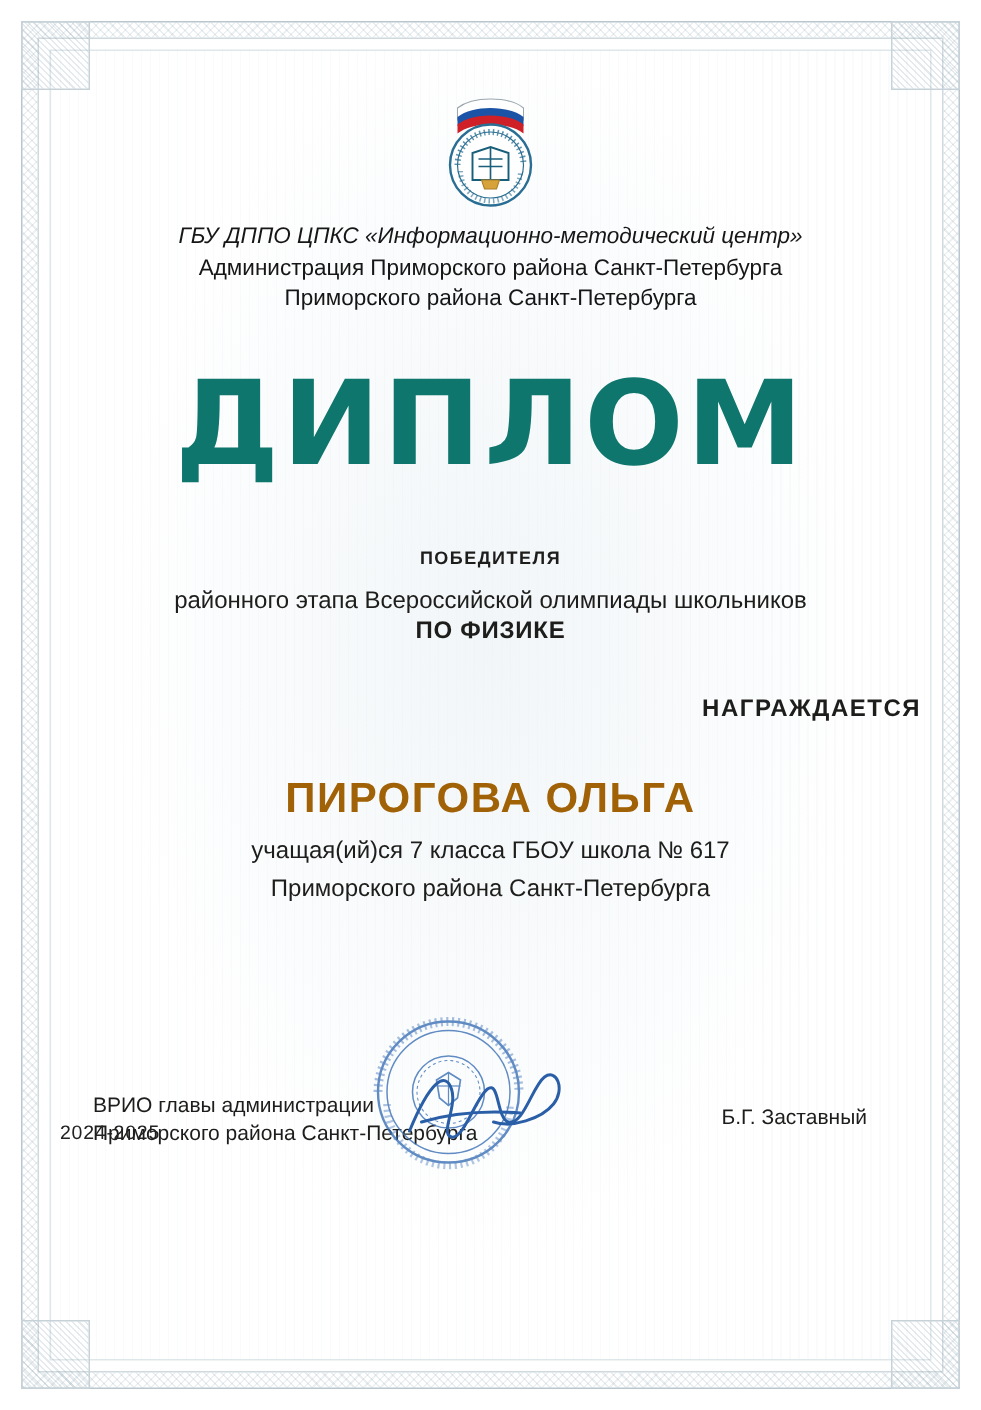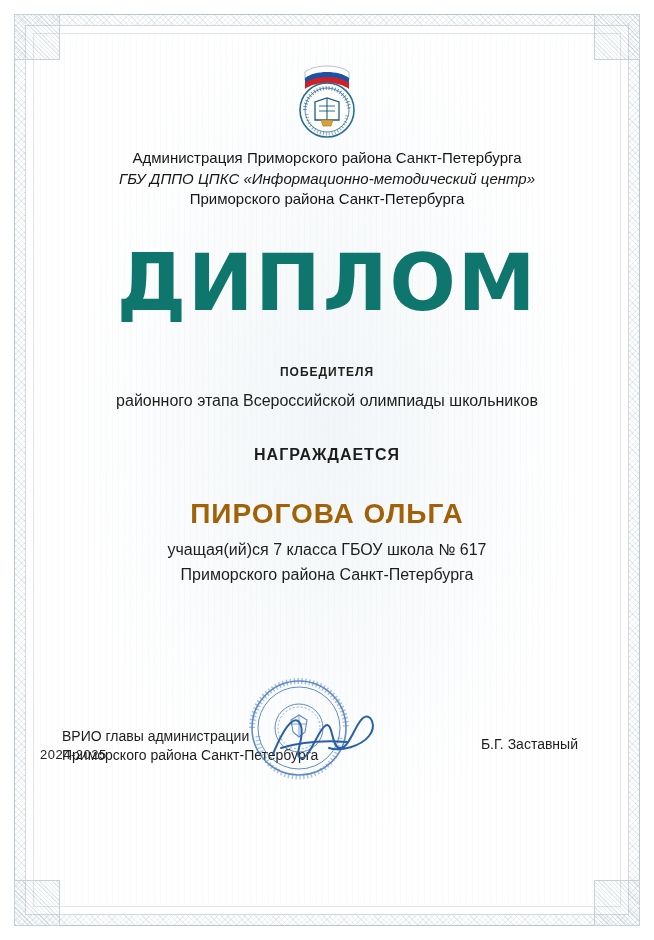--- a/index.html
+++ b/index.html
@@ -148,20 +148,21 @@
     font-size: 16px;
     font-weight: bold;
     letter-spacing: 0.5px;
   }
 
   .awarded-label {
     margin-top: 34px;
     font-size: 16px;
     font-weight: bold;
     letter-spacing: 1px;
+    text-align: right;
   }
 
   .recipient-name {
     margin-top: 34px;
     font-size: 28px;
     font-weight: bold;
     letter-spacing: 1px;
     color: #a16207;
   }
   .recipient-detail {
@@ -244,29 +245,30 @@
         <path d="M44 44 L60 44" stroke="#1a5f7a" stroke-width="0.9"></path>
         <path d="M44 49 L60 49" stroke="#1a5f7a" stroke-width="0.9"></path>
         <path d="M46 58 L58 58 L56 64 L48 64 Z" fill="#d8a23a" stroke="#a97e24" stroke-width="0.7"></path>
 
         <path d="M30 48 A22 22 0 0 1 74 48" fill="none" stroke="#2a6f93" stroke-width="4" stroke-dasharray="1 2" opacity="0.75"></path>
         <path d="M32 52 A20 20 0 0 0 72 52" fill="none" stroke="#2a6f93" stroke-width="3.4" stroke-dasharray="1 2" opacity="0.6"></path>
       </svg>
     </div>
 
     <div class="org-block">
+      <span class="org-line italic">ГБУ ДППО ЦПКС «Информационно-методический центр»</span>
       <span class="org-line">Администрация Приморского района Санкт-Петербурга</span>
-      <span class="org-line italic">ГБУ ДППО ЦПКС «Информационно-методический центр»</span>
       <span class="org-line">Приморского района Санкт-Петербурга</span>
     </div>
 
     <div class="diploma-title">ДИПЛОМ</div>
 
     <div class="award-kind">ПОБЕДИТЕЛЯ</div>
     <div class="award-stage">районного этапа Всероссийской олимпиады школьников</div>
+    <div class="award-subject">ПО ФИЗИКЕ</div>
 
     <div class="awarded-label">НАГРАЖДАЕТСЯ</div>
 
     <div class="recipient-name">ПИРОГОВА ОЛЬГА</div>
     <div class="recipient-detail">учащая(ий)ся 7 класса ГБОУ школа № 617</div>
     <div class="recipient-detail" style="margin-top:2px;">Приморского района Санкт-Петербурга</div>
 
     <div class="sign-area">
 
       <div class="sign-left">

